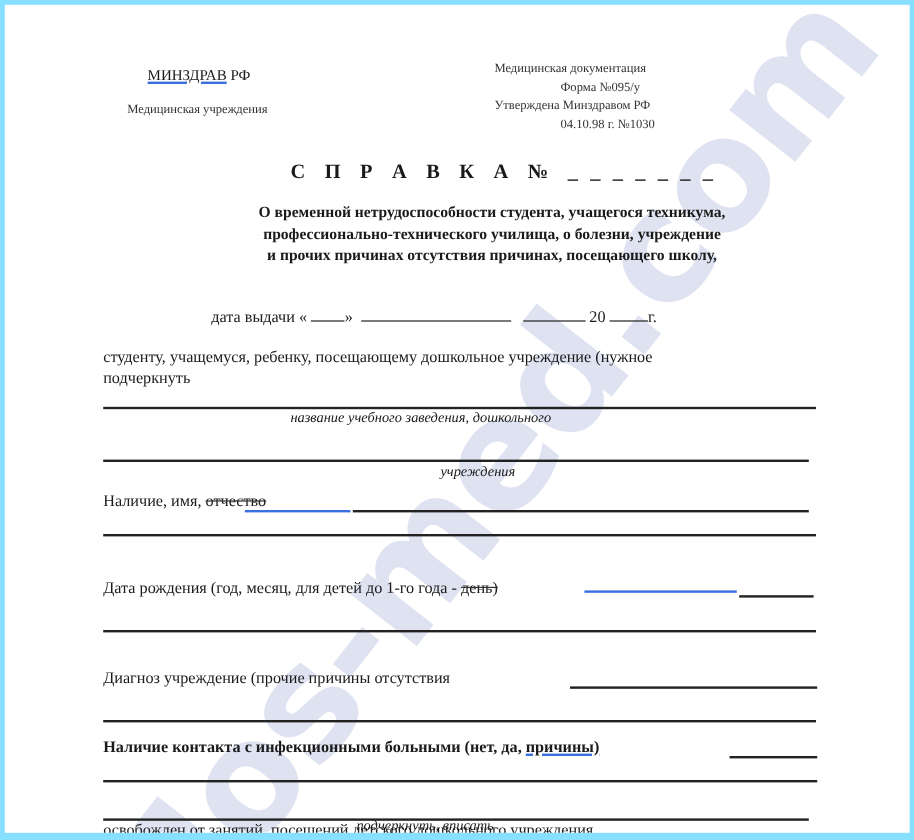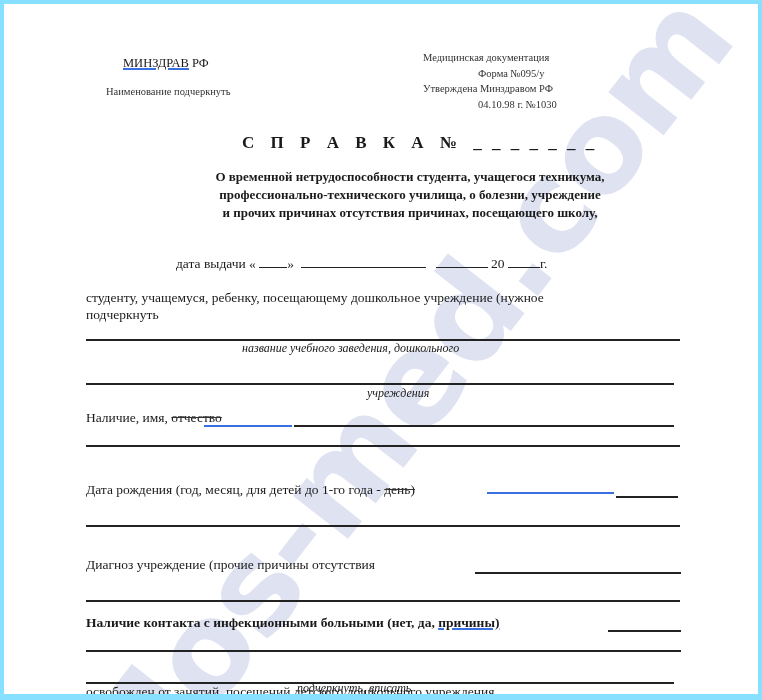--- a/index.html
+++ b/index.html
@@ -41,23 +41,23 @@
 <body>
 
 <div class="page">
 
   <div class="watermark">Mos-med.com</div>
 
   <div class="abs ministry" style="left:119px; top:52px;">
     <span class="u">МИНЗДРАВ</span>
     <span>РФ</span>
   </div>
-  <div class="abs small" style="left:102px; top:82px;">Наименование подчеркнуть</div>
+  <div class="abs small" style="left:102px; top:82px;">Медицинская учреждения</div>
 
-  <div class="abs right-block" style="left:419px; top:46px;">
+  <div class="abs right-block" style="left:408px; top:46px;">
     <div>Медицинская документация</div>
     <div style="padding-left:55px;">Форма №095/у</div>
     <div>Утверждена Минздравом РФ</div>
     <div style="padding-left:55px;">04.10.98 г. №1030</div>
   </div>
 
   <div class="abs title" style="left:238px; top:129px;">
     <span>С П Р А В К А   №</span>
     <span style="letter-spacing:3px;">_ _ _ _ _ _ _</span>
   </div>

